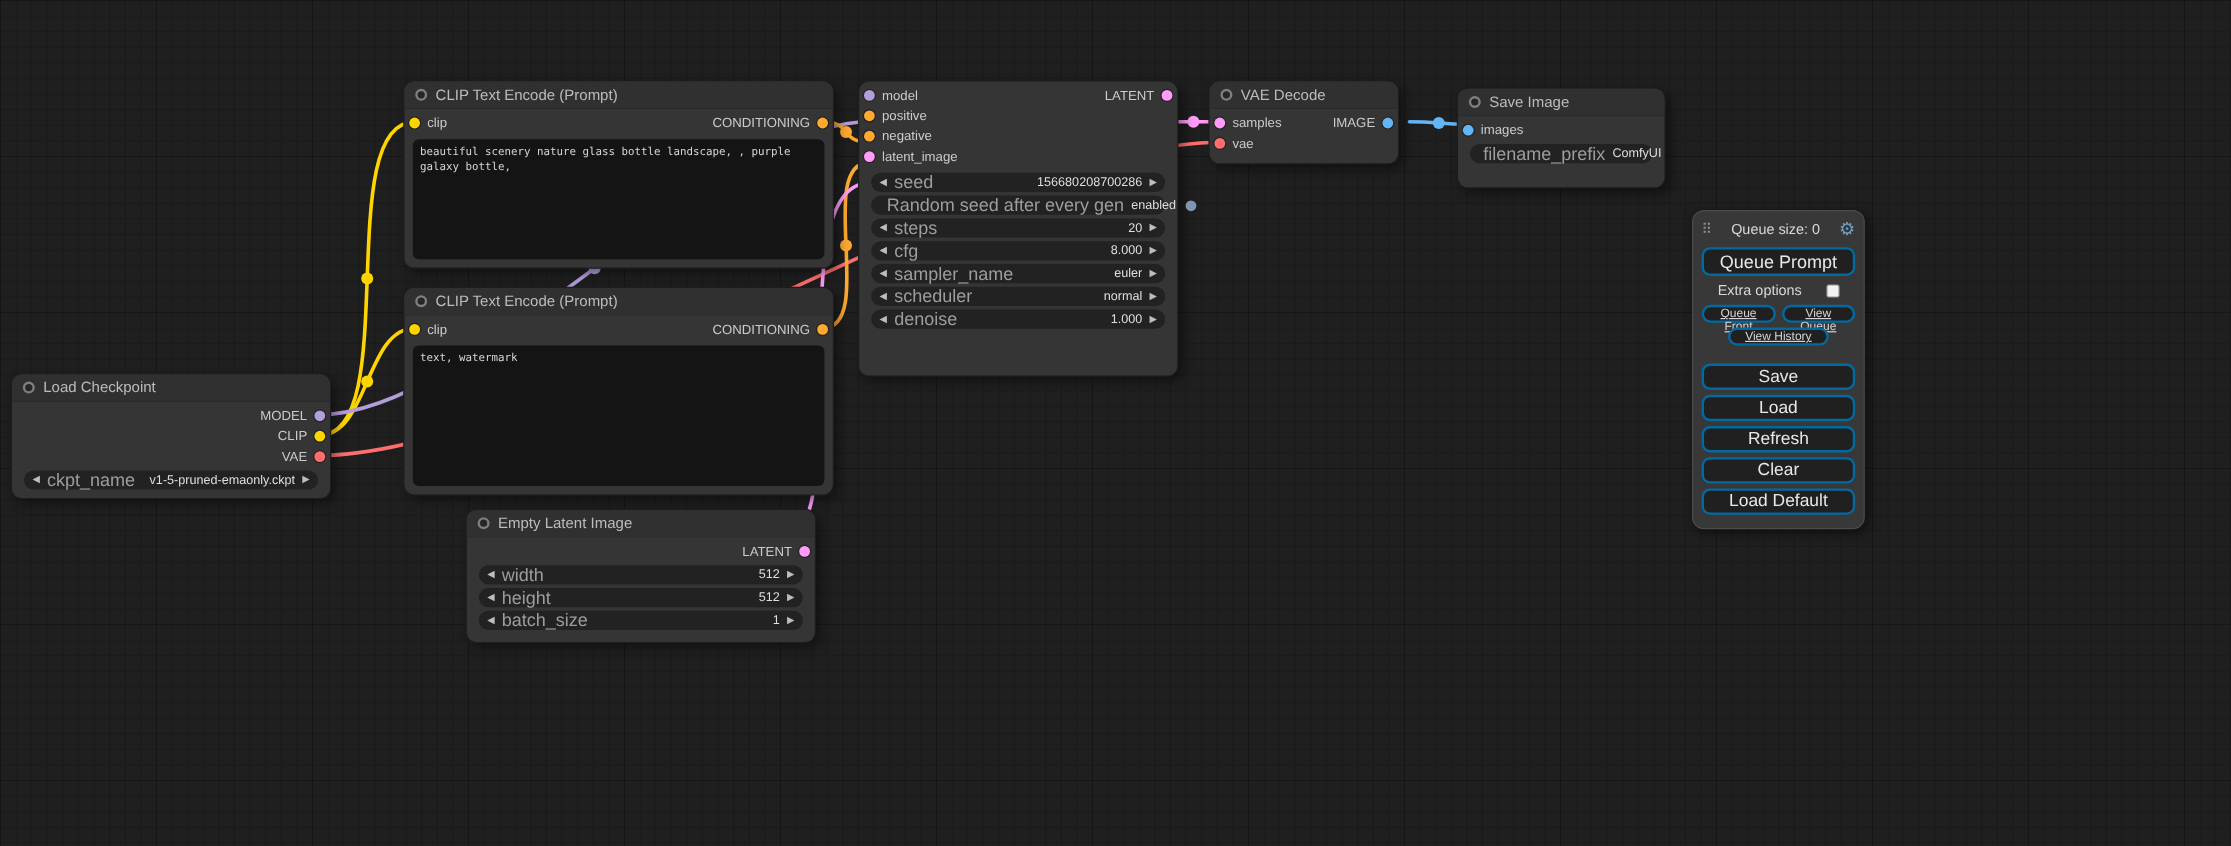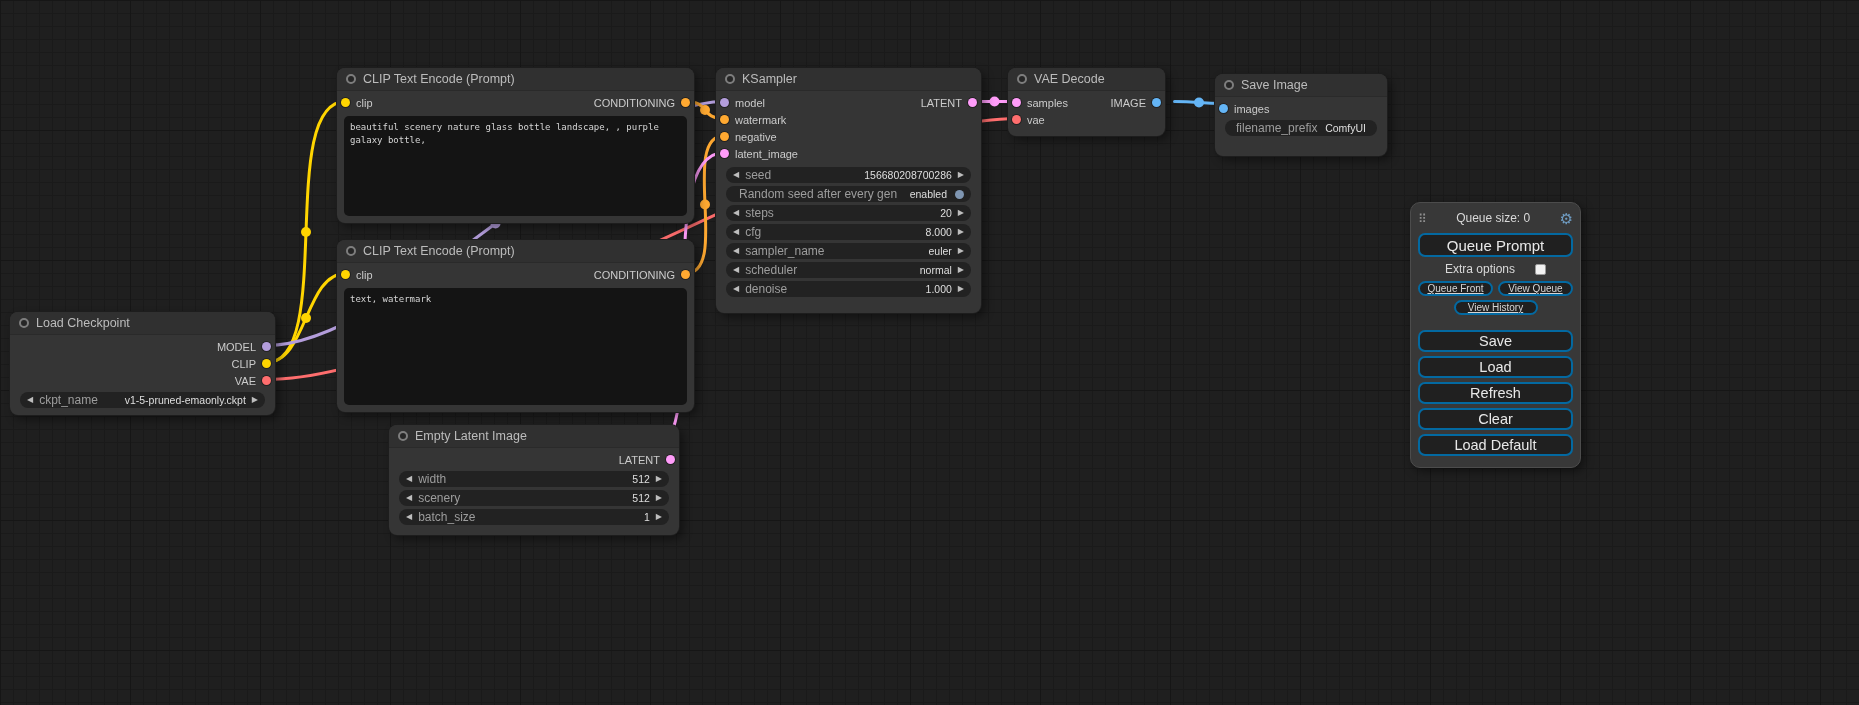--- a/index.html
+++ b/index.html
@@ -35,21 +35,21 @@
   .in-label,.out-label{color:#cbcbcb;font-size:11px;white-space:nowrap;}
   .c-model{background:#B39DDB}.c-clip{background:#FFD500}.c-vae{background:#FF6E6E}
   .c-cond{background:#FFA931}.c-latent{background:#FF9CF9}.c-image{background:#64B5F6}
   .widget{
     height:16px;margin:3px 10px;background:#222222;border-radius:8px;
     display:flex;align-items:center;gap:6px;padding:0 7px;
   }
   .widget .arrow{color:#bdbdbd;font-size:8px;line-height:1;flex:none;}
   .arrow.left::before{content:"\25C0";}
   .arrow.right::before{content:"\25B6";}
-  .wname{color:#9d9d9d;font-size:12px;white-space:nowrap;}
+  .wname{color:#9d9d9d;font-size:15px;white-space:nowrap;}
   .wvalue{margin-left:auto;color:#dfdfdf;font-size:10.5px;white-space:nowrap;}
   .toggle-dot{width:9px;height:9px;border-radius:50%;background:#7f96b2;flex:none;margin-left:2px;}
   .prompt-text{
     position:absolute;left:7px;right:7px;top:48px;bottom:7px;
     background:#141414;border:none;border-radius:5px;resize:none;
     color:#d6d6d6;font-family:"DejaVu Sans Mono",monospace;font-size:9px;
     line-height:1.45;padding:5px 6px;box-sizing:border-box;outline:none;
   }
   
   .menu-panel{
@@ -195,53 +195,49 @@
         </span>
       </div>
       <div class="widget">
         <span class="arrow left"></span>
         <span class="wname">width</span>
         <span class="wvalue">512</span>
         <span class="arrow right"></span>
       </div>
       <div class="widget">
         <span class="arrow left"></span>
-        <span class="wname">scenery</span>
+        <span class="wname">height</span>
         <span class="wvalue">512</span>
         <span class="arrow right"></span>
       </div>
       <div class="widget">
         <span class="arrow left"></span>
         <span class="wname">batch_size</span>
         <span class="wvalue">1</span>
         <span class="arrow right"></span>
       </div>
     </div>
   </div>
 
   <div class="node" style="left:716px;top:68px;width:265px;height:245px;">
-    <div class="node-header">
-      <span class="title-dot"></span>
-      <span class="node-title">KSampler</span>
-    </div>
     <div class="node-body">
       <div class="slot-row">
         <span class="slot-in">
           <span class="slot-dot c-model"></span>
           <span class="in-label">model</span>
         </span>
         <span class="slot-out">
           <span class="out-label">LATENT</span>
           <span class="slot-dot c-latent"></span>
         </span>
       </div>
       <div class="slot-row">
         <span class="slot-in">
           <span class="slot-dot c-cond"></span>
-          <span class="in-label">watermark</span>
+          <span class="in-label">positive</span>
         </span>
       </div>
       <div class="slot-row">
         <span class="slot-in">
           <span class="slot-dot c-cond"></span>
           <span class="in-label">negative</span>
         </span>
       </div>
       <div class="slot-row">
         <span class="slot-in">
@@ -330,21 +326,21 @@
           <span class="in-label">images</span>
         </span>
       </div>
       <div class="widget">
         <span class="wname" style="margin-left:4px;">filename_prefix</span>
         <span class="wvalue" style="margin-right:4px;">ComfyUI</span>
       </div>
     </div>
   </div>
 
-  <div class="menu-panel" style="left:1410px;top:175px;width:171px;margin-top:27px;">
+  <div class="menu-panel" style="left:1410px;top:175px;width:144px;">
     <div class="menu-header">
       <span class="drag-dots"></span>
       <span class="queue-size">Queue size: 0</span>
       <span class="gear"></span>
     </div>
     <button class="btn btn-lg btn-queue">Queue Prompt</button>
     <div class="extra-row">
       <span class="lbl">Extra options</span>
       <span class="checkbox"></span>
     </div>

